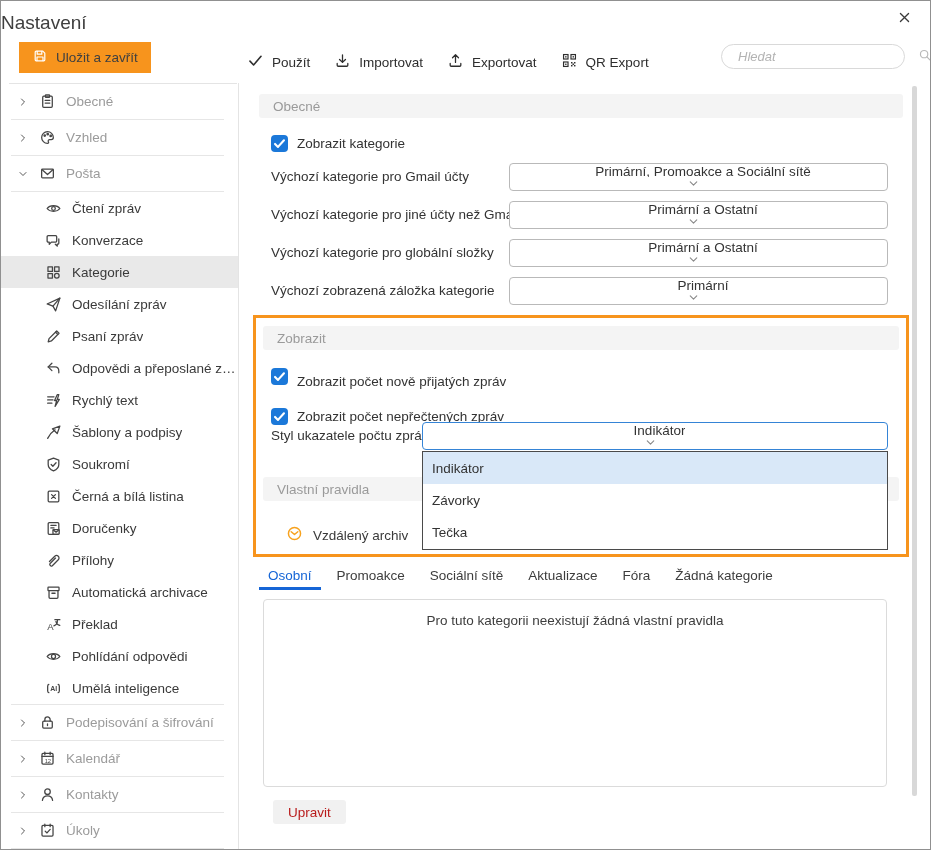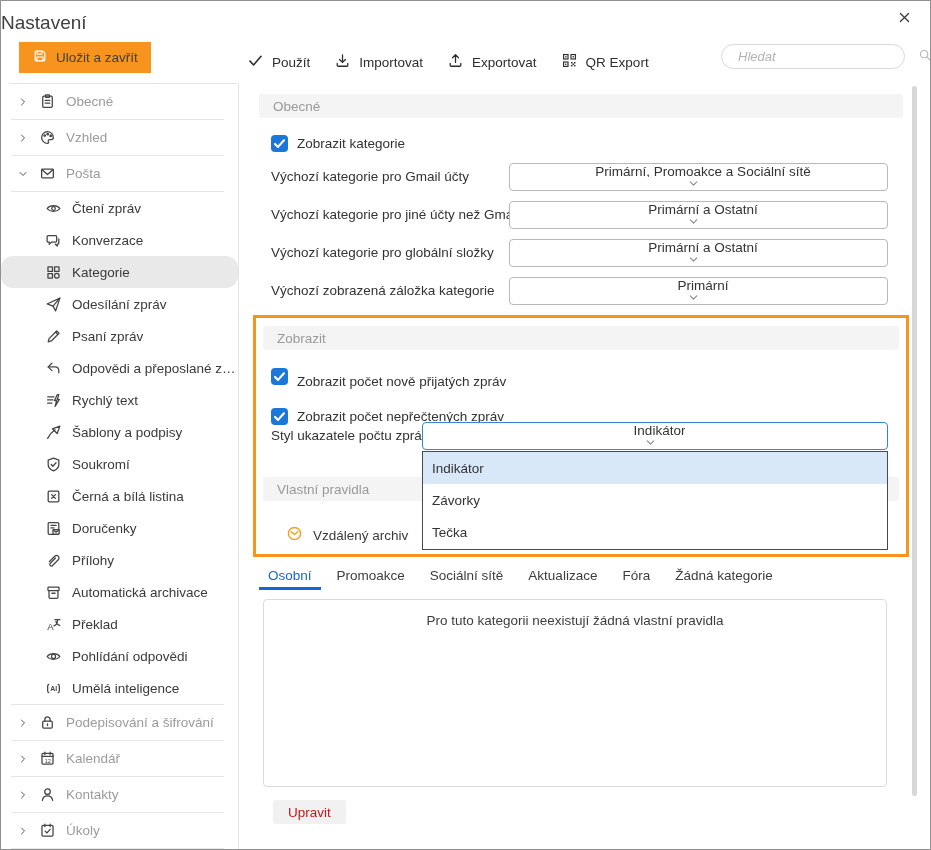--- a/index.html
+++ b/index.html
@@ -34,21 +34,21 @@
   .grp .chev{width:12px;height:12px;margin-right:10px;flex:none;}
   .grp .chev svg{width:12px;height:12px;}
   .grp .lbl{color:#9b9b9b;}
   .sub{height:32px;padding-left:44px;}
   .sub .lbl{color:#3a3a3a;white-space:nowrap;overflow:hidden;text-overflow:ellipsis;max-width:165px;}
   .sic{width:17px;height:17px;margin-right:10px;flex:none;}
   .sic svg{width:17px;height:17px;}
   .sic svg,.chev svg{stroke:#454545;fill:none;stroke-width:1.2;stroke-linecap:round;stroke-linejoin:round;}
   .sic svg text{stroke:none;fill:#454545;}
   .sep{height:1px;background:#e6e6e6;margin:0 14px 0 10px;}
-  .sel{background:#e9e9e9;border-radius:12px;}
+  .sel{background:#e9e9e9;}
   
   .content{position:absolute;left:238px;top:82px;right:0;bottom:0;}
   .secbar{position:absolute;height:24px;background:#f4f4f4;border-radius:3px;color:#9a9a9a;
           display:flex;align-items:center;padding-left:14px;box-sizing:border-box;}
   .bar-obecne{left:20px;top:11px;width:644px;}
   .bar-zobrazit{left:24px;top:243px;width:636px;z-index:1;}
   .bar-vlastni{left:24px;top:394px;width:636px;z-index:1;}
   .cb{position:absolute;width:17px;height:17px;background:#1b78d9;border-radius:4px;cursor:pointer;}
   .cb svg{width:17px;height:17px;display:block;}
   .cblabel{position:absolute;height:17px;line-height:17px;color:#333;}

